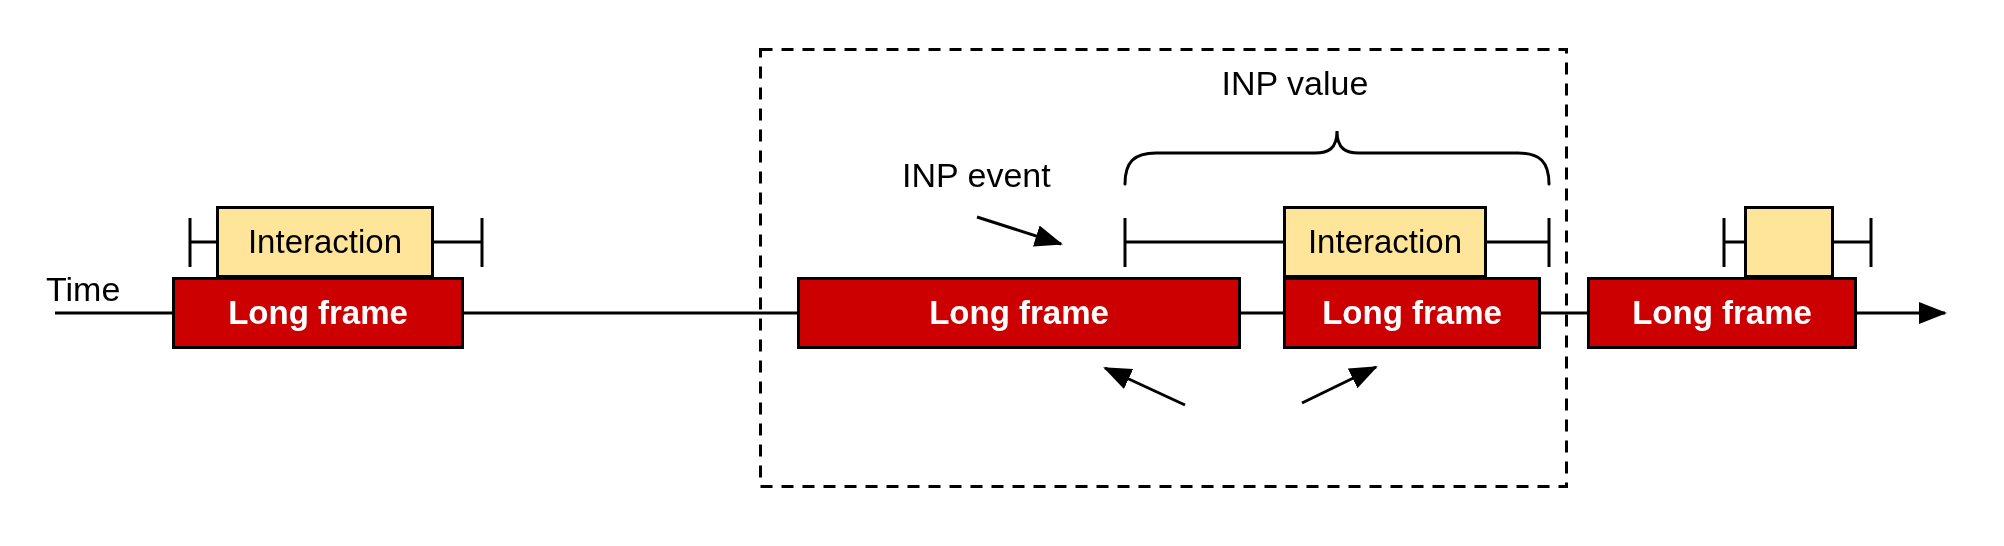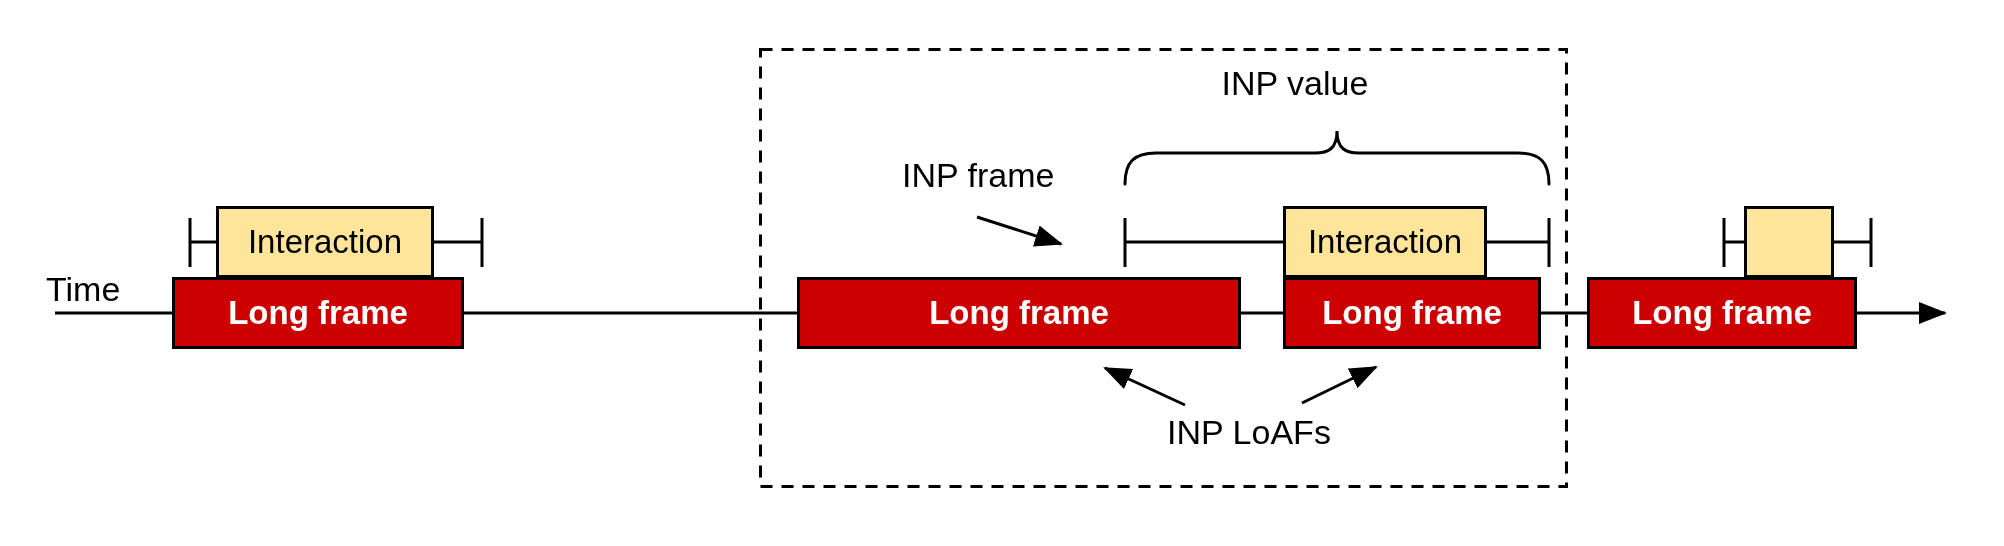--- a/index.html
+++ b/index.html
@@ -108,22 +108,21 @@
     <path d="M1125,184 C1125,162 1134,153 1156,153 L1315,153 C1328,153 1337,149 1337,131
              C1337,149 1346,153 1359,153 L1518,153 C1540,153 1549,162 1549,184" fill="none" stroke="#000000" stroke-width="3" stroke-linecap="round"></path>
 
     <line x1="977" y1="217" x2="1061" y2="244" stroke="#000000" stroke-width="3" marker-end="url(#arrow)"></line>
     <line x1="1185" y1="405" x2="1105" y2="368" stroke="#000000" stroke-width="3" marker-end="url(#arrow)"></line>
     <line x1="1302" y1="403" x2="1376" y2="367" stroke="#000000" stroke-width="3" marker-end="url(#arrow)"></line>
   </svg>
 
   <div class="label" id="time-label">Time</div>
   <div class="label centered" id="inp-value-label">INP value</div>
-  <div class="label" id="inp-event-label">INP frame</div>
-  <div class="label centered" id="inp-loafs-label">INP LoAFs</div>
+  <div class="label" id="inp-event-label">INP event</div>
 
   <div class="box interaction" id="int1">
     <span>Interaction</span>
   </div>
   <div class="box interaction" id="int2">
     <span>Interaction</span>
   </div>
   <div class="box interaction" id="int3">
     <span></span>
   </div>

